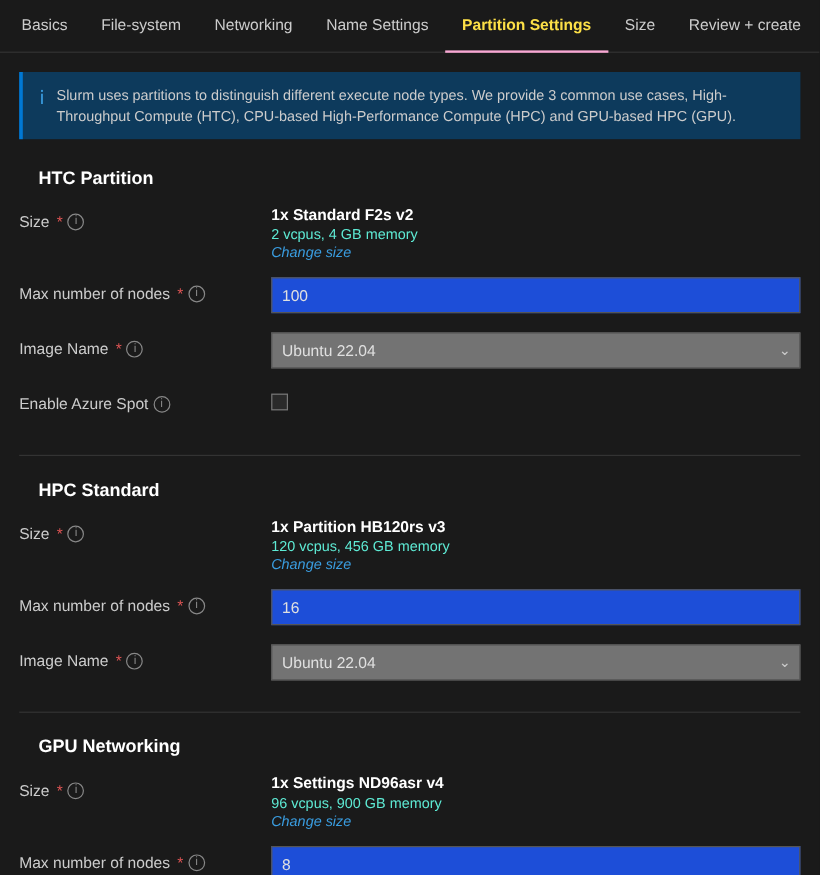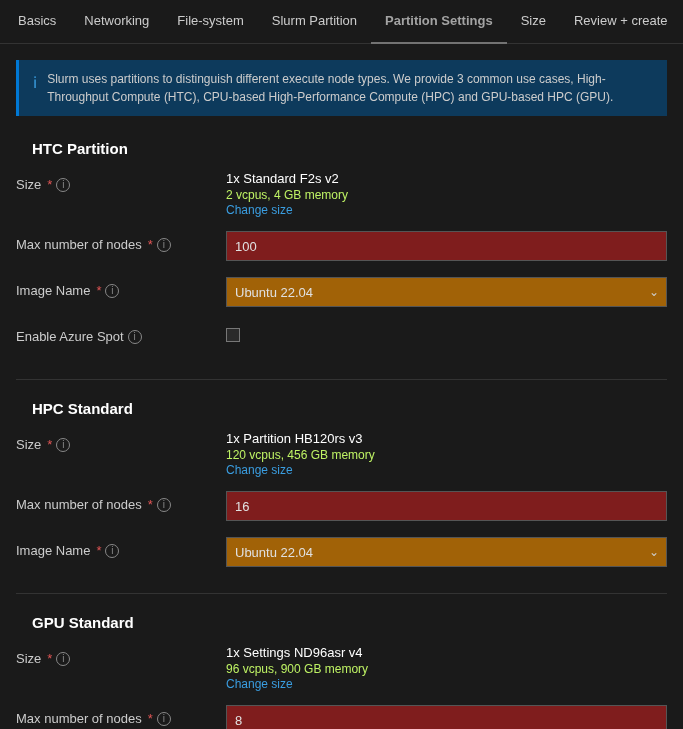--- a/index.html
+++ b/index.html
@@ -27,22 +27,22 @@
       height: 44px;
       display: flex;
       align-items: center;
       cursor: pointer;
       font-size: 13px;
       color: #ccc;
       border-bottom: 2px solid transparent;
       white-space: nowrap;
     }
     .nav-tab.active {
-      color: #a3a3a3;
-      border-bottom: 2px solid #737373;
+      color: #fde047;
+      border-bottom: 2px solid #f9a8d4;
       font-weight: 600;
     }
 
     
     .info-banner {
       background: #0d3a5c;
       border-left: 3px solid #0078d4;
       margin: 16px 16px 8px 16px;
       padding: 10px 14px;
       display: flex;
@@ -109,57 +109,58 @@
       color: #888;
       cursor: pointer;
       flex-shrink: 0;
     }
     .form-control {
       flex: 1;
     }
 
     
     .size-info .size-name {
-      font-weight: 400;
+      font-weight: 700;
       color: #fff;
       font-size: 13px;
     }
     .size-info .size-detail {
-      color: #bef264;
+      color: #5eead4;
       font-size: 12px;
       margin-top: 2px;
     }
     .size-info .change-size {
       color: #3a9de0;
       font-size: 12px;
       margin-top: 0;
       cursor: pointer;
       text-decoration: none;
+      font-style: italic;
     }
 
     
     .text-input {
       width: 100%;
-      background: #7f1d1d;
+      background: #1d4ed8;
       border: 1px solid #555;
       color: #e0e0e0;
       padding: 5px 8px;
       font-size: 13px;
       height: 30px;
       outline: none;
     }
 
     
     .select-wrapper {
       position: relative;
       width: 100%;
     }
     .select-control {
       width: 100%;
-      background: #a16207;
+      background: #737373;
       border: 1px solid #555;
       color: #e0e0e0;
       padding: 5px 30px 5px 8px;
       font-size: 13px;
       height: 30px;
       appearance: none;
       outline: none;
       cursor: pointer;
     }
     .select-chevron {
@@ -192,23 +193,23 @@
       border: none;
       border-top: 1px solid #333;
       margin: 8px 0 20px 0;
     }
   </style>
 </head>
 <body>
 
 <nav class="nav-tabs">
   <div class="nav-tab">Basics</div>
+  <div class="nav-tab">File-system</div>
   <div class="nav-tab">Networking</div>
-  <div class="nav-tab">File-system</div>
-  <div class="nav-tab">Slurm Partition</div>
+  <div class="nav-tab">Name Settings</div>
   <div class="nav-tab active">Partition Settings</div>
   <div class="nav-tab">Size</div>
   <div class="nav-tab">Review + create</div>
 </nav>
 
 <div class="info-banner">
   <span class="info-icon">ℹ</span>
   <span>Slurm uses partitions to distinguish different execute node types. We provide 3 common use cases, High-Throughput Compute (HTC), CPU-based High-Performance Compute (HPC) and GPU-based HPC (GPU).</span>
 </div>
 
@@ -312,21 +313,21 @@
           <option>CentOS 7</option>
         </select>
         <span class="select-chevron">⌄</span>
       </div>
     </div>
   </div>
 
   <hr class="section-divider">
 
   <div class="partition-section">
-    <div class="partition-title">GPU Standard</div>
+    <div class="partition-title">GPU Networking</div>
 
     <div class="form-row">
       <div class="form-label">
         <span>Size</span>
         <span class="required">*</span>
         <span class="info-circle">i</span>
       </div>
       <div class="form-control size-info">
         <div class="size-name">1x Settings ND96asr v4</div>
         <div class="size-detail">96 vcpus, 900 GB memory</div>

